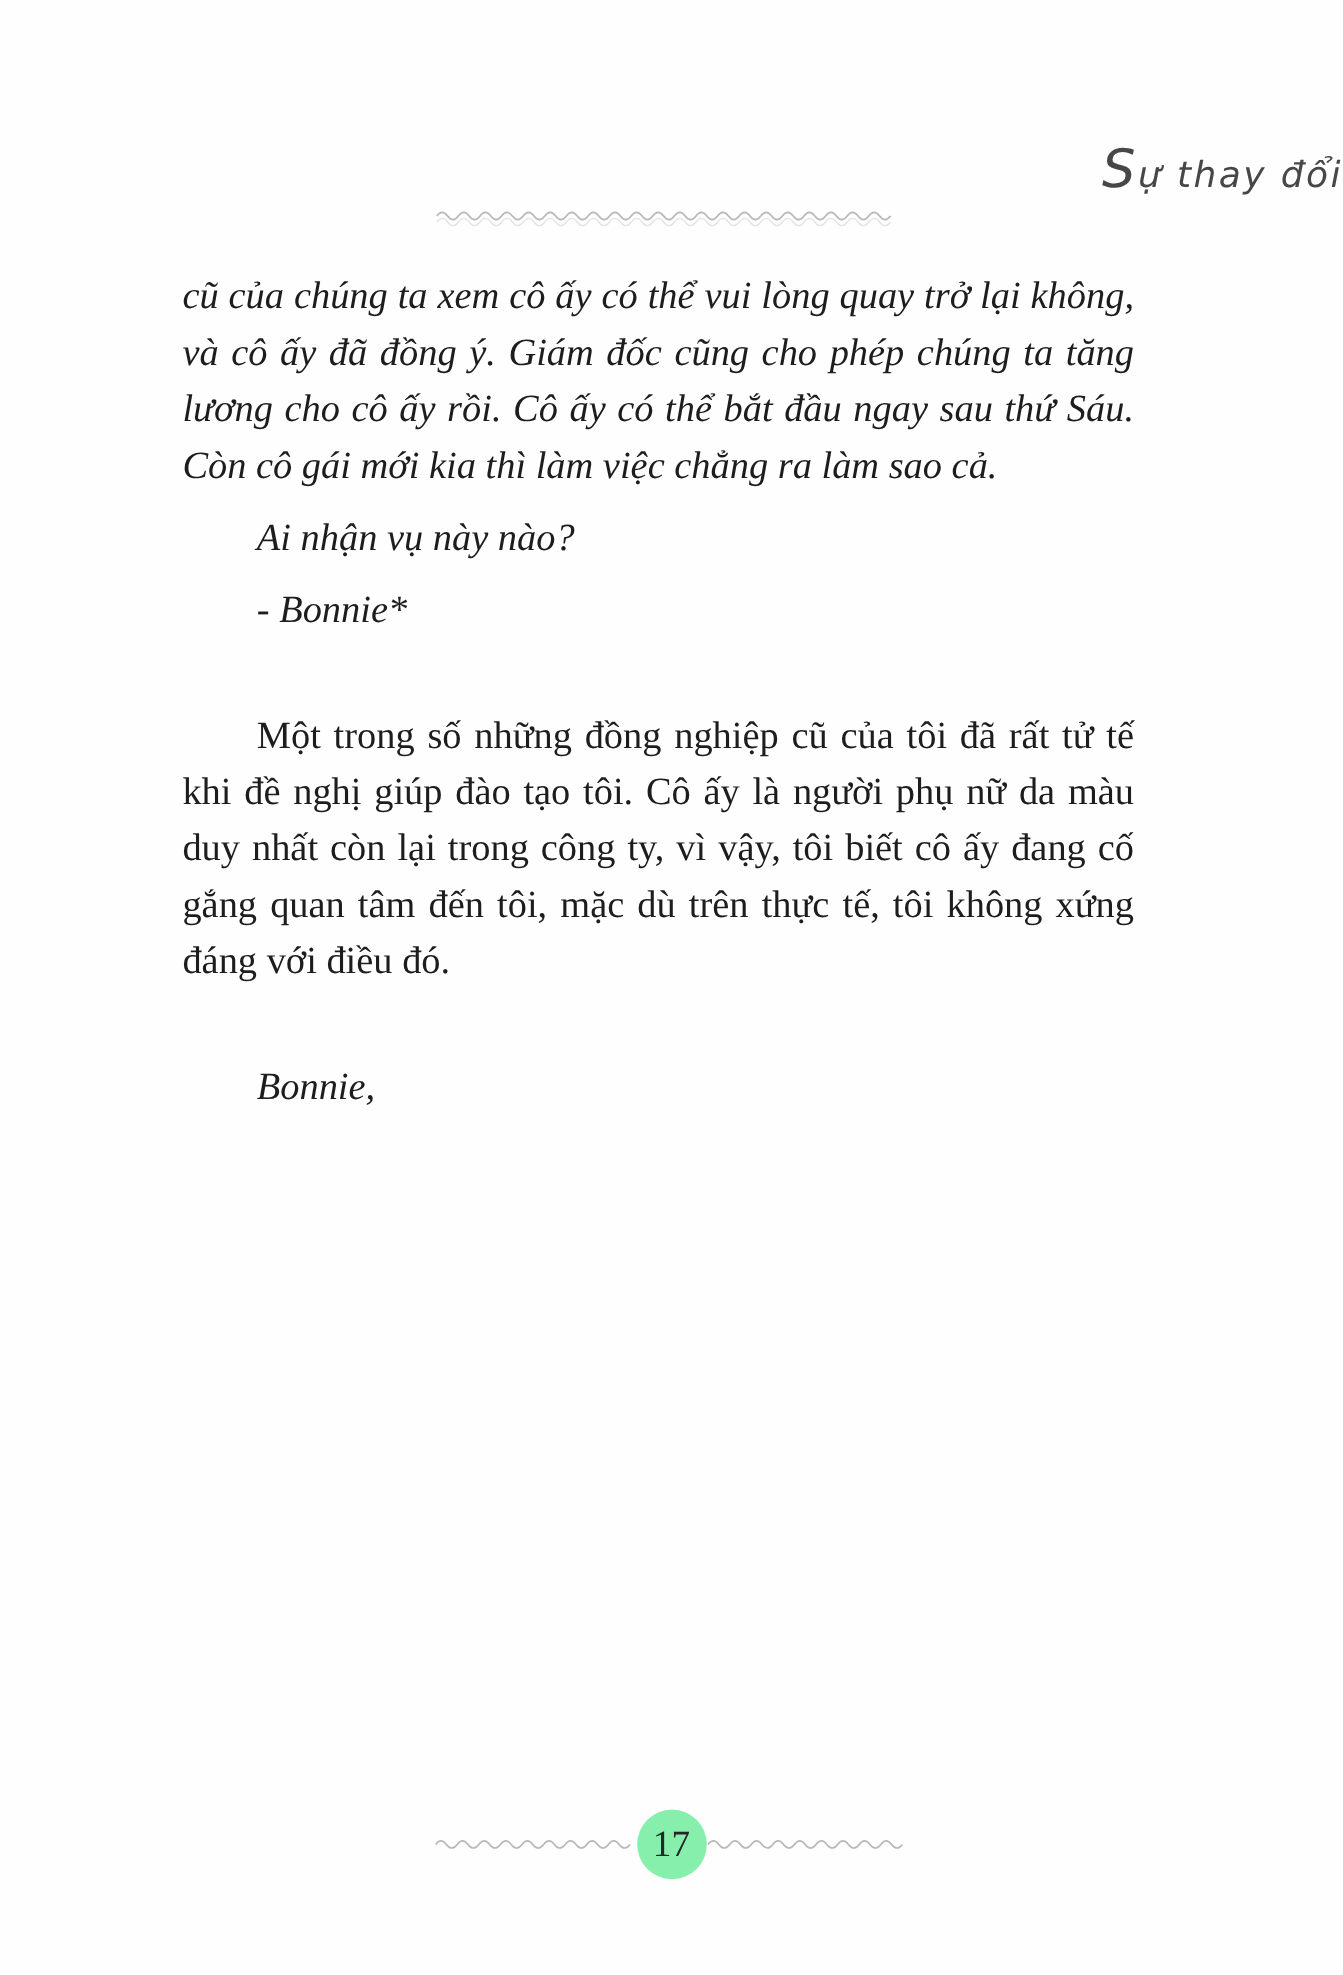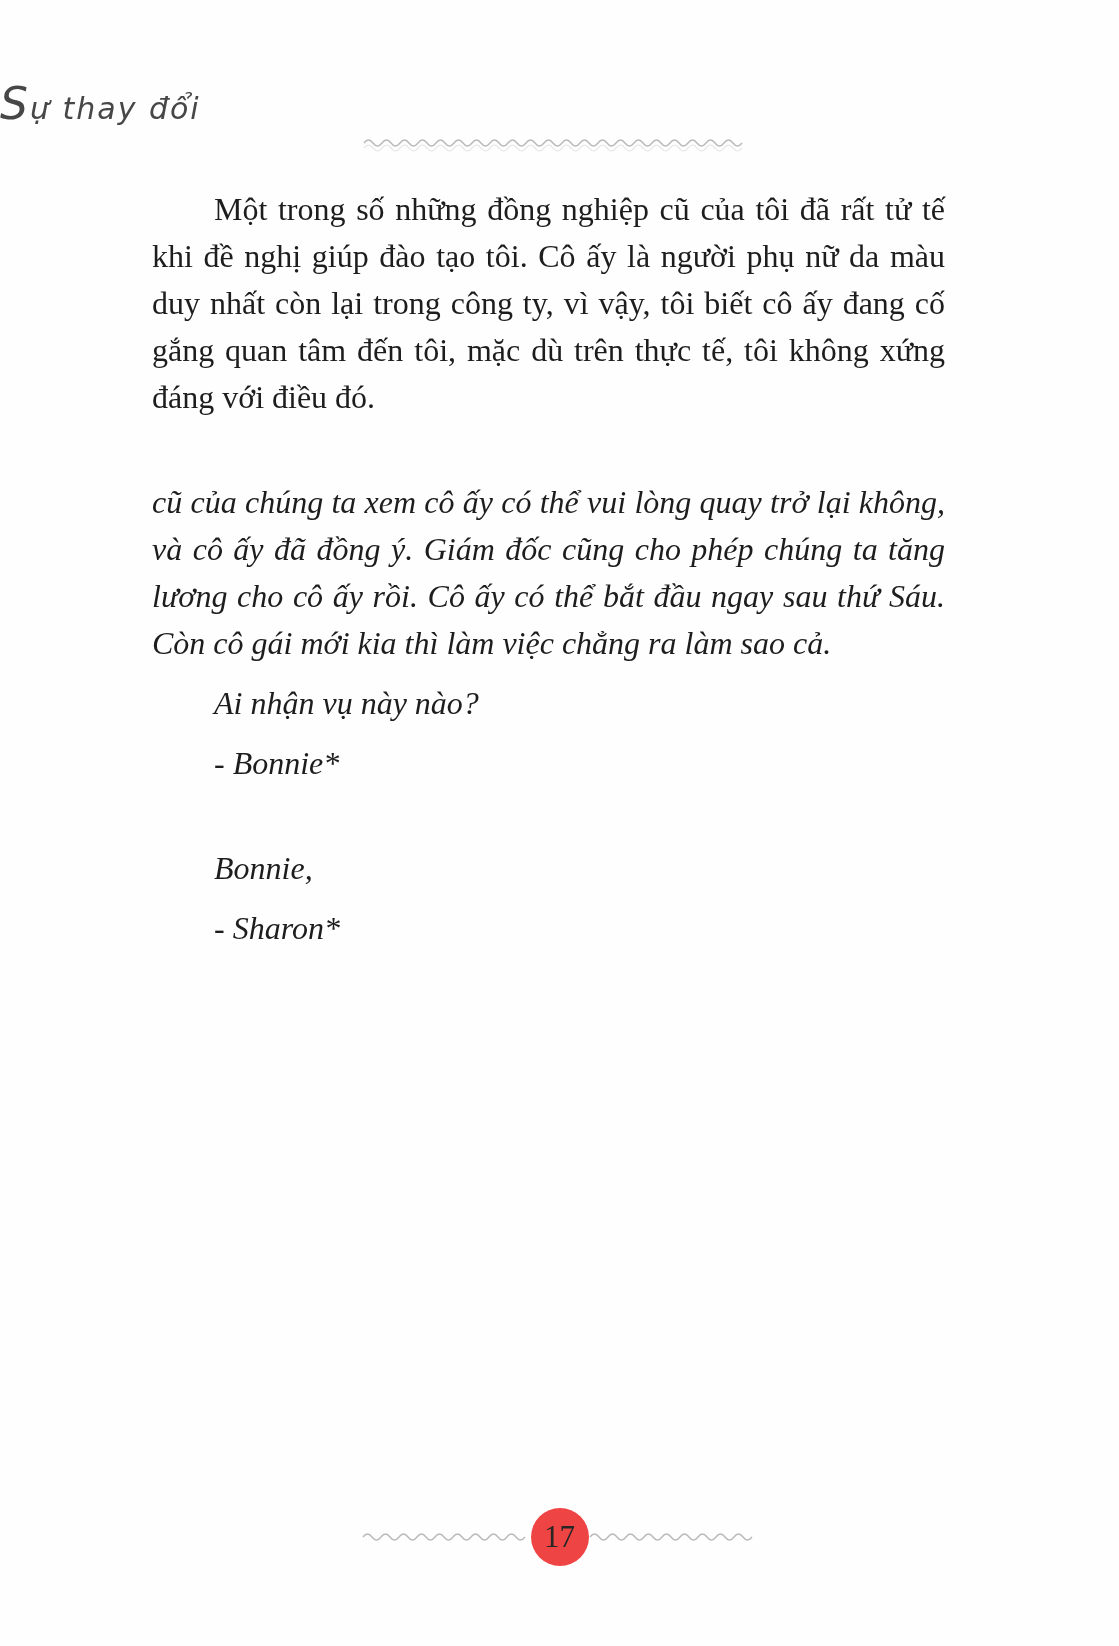--- a/index.html
+++ b/index.html
@@ -11,22 +11,22 @@
     position: relative;
     width: 1119px;
     height: 1646px;
     background: #fefefe;
     font-family: "Liberation Serif", serif;
     overflow: hidden;
   }
 
   
   .header {
-    text-align: left;
-    padding-top: 82px;
+    text-align: right;
+    padding-top: 120px;
   }
   .header-title {
     display: inline-block;
     font-family: "DejaVu Sans", sans-serif;
     font-style: italic;
     font-weight: 400;
     font-size: 30px;
     line-height: 44px;
     letter-spacing: 2px;
     color: #474747;
@@ -84,21 +84,21 @@
     left: 0;
     right: 0;
     display: flex;
     align-items: center;
     justify-content: center;
   }
   .page-badge {
     width: 58px;
     height: 58px;
     border-radius: 50%;
-    background: #ef4444;
+    background: #86efac;
     display: flex;
     align-items: center;
     justify-content: center;
     font-family: "Liberation Serif", serif;
     font-size: 31px;
     color: #262626;
     flex: 0 0 auto;
   }
 </style>
 </head>
@@ -110,31 +110,30 @@
     <div class="header-title">Sự thay đổi</div>
     <div class="divider-wrap">
       <svg class="wave" width="394" height="18">
         <path class="wave-main" d="M1 9 q4.5 -6 9 0 q4.5 6 9 0 q4.5 -6 9 0 q4.5 6 9 0 q4.5 -6 9 0 q4.5 6 9 0 q4.5 -6 9 0 q4.5 6 9 0 q4.5 -6 9 0 q4.5 6 9 0 q4.5 -6 9 0 q4.5 6 9 0 q4.5 -6 9 0 q4.5 6 9 0 q4.5 -6 9 0 q4.5 6 9 0 q4.5 -6 9 0 q4.5 6 9 0 q4.5 -6 9 0 q4.5 6 9 0 q4.5 -6 9 0 q4.5 6 9 0 q4.5 -6 9 0 q4.5 6 9 0 q4.5 -6 9 0 q4.5 6 9 0 q4.5 -6 9 0 q4.5 6 9 0 q4.5 -6 9 0 q4.5 6 9 0 q4.5 -6 9 0 q4.5 6 9 0 q4.5 -6 9 0 q4.5 6 9 0 q4.5 -6 9 0 q4.5 6 9 0 q4.5 -6 9 0 q4.5 6 9 0 q4.5 -6 9 0 q4.5 6 9 0 q4.5 -6 9 0 q4.5 6 9 0"></path>
         <path class="wave-echo" transform="translate(0,5)" d="M1 9 q4.5 -6 9 0 q4.5 6 9 0 q4.5 -6 9 0 q4.5 6 9 0 q4.5 -6 9 0 q4.5 6 9 0 q4.5 -6 9 0 q4.5 6 9 0 q4.5 -6 9 0 q4.5 6 9 0 q4.5 -6 9 0 q4.5 6 9 0 q4.5 -6 9 0 q4.5 6 9 0 q4.5 -6 9 0 q4.5 6 9 0 q4.5 -6 9 0 q4.5 6 9 0 q4.5 -6 9 0 q4.5 6 9 0 q4.5 -6 9 0 q4.5 6 9 0 q4.5 -6 9 0 q4.5 6 9 0 q4.5 -6 9 0 q4.5 6 9 0 q4.5 -6 9 0 q4.5 6 9 0 q4.5 -6 9 0 q4.5 6 9 0 q4.5 -6 9 0 q4.5 6 9 0 q4.5 -6 9 0 q4.5 6 9 0 q4.5 -6 9 0 q4.5 6 9 0 q4.5 -6 9 0 q4.5 6 9 0 q4.5 -6 9 0 q4.5 6 9 0 q4.5 -6 9 0 q4.5 6 9 0"></path>
       </svg>
     </div>
   </header>
 
   <main class="content" id="content">
-      <div class="section narration">
-        <p class="para indent">Một trong số những đồng nghiệp cũ của tôi đã rất tử tế khi đề nghị giúp đào tạo tôi. Cô ấy là người phụ nữ da màu duy nhất còn lại trong công ty, vì vậy, tôi biết cô ấy đang cố gắng quan tâm đến tôi, mặc dù trên thực tế, tôi không xứng đáng với điều đó.</p>
-      </div>
       <div class="section letter">
         <p class="para italic noindent">cũ của chúng ta xem cô ấy có thể vui lòng quay trở lại không, và cô ấy đã đồng ý. Giám đốc cũng cho phép chúng ta tăng lương cho cô ấy rồi. Cô ấy có thể bắt đầu ngay sau thứ Sáu. Còn cô gái mới kia thì làm việc chẳng ra làm sao cả.</p>
         <p class="para italic indent">Ai nhận vụ này nào?</p>
         <p class="para italic indent">- Bonnie*</p>
       </div>
+      <div class="section narration">
+        <p class="para indent">Một trong số những đồng nghiệp cũ của tôi đã rất tử tế khi đề nghị giúp đào tạo tôi. Cô ấy là người phụ nữ da màu duy nhất còn lại trong công ty, vì vậy, tôi biết cô ấy đang cố gắng quan tâm đến tôi, mặc dù trên thực tế, tôi không xứng đáng với điều đó.</p>
+      </div>
       <div class="section letter">
         <p class="para italic indent">Bonnie,</p>
-        <p class="para italic indent">- Sharon*</p>
       </div>
     </main>
 
   <footer class="footer">
     <svg class="wave" width="169" height="18">
       <path class="wave-main" d="M1 9 q4.5 -6 9 0 q4.5 6 9 0 q4.5 -6 9 0 q4.5 6 9 0 q4.5 -6 9 0 q4.5 6 9 0 q4.5 -6 9 0 q4.5 6 9 0 q4.5 -6 9 0 q4.5 6 9 0 q4.5 -6 9 0 q4.5 6 9 0 q4.5 -6 9 0 q4.5 6 9 0 q4.5 -6 9 0 q4.5 6 9 0 q4.5 -6 9 0 q4.5 6 9 0"></path>
     </svg>
     <div class="page-badge">
       <span>17</span>
     </div>

